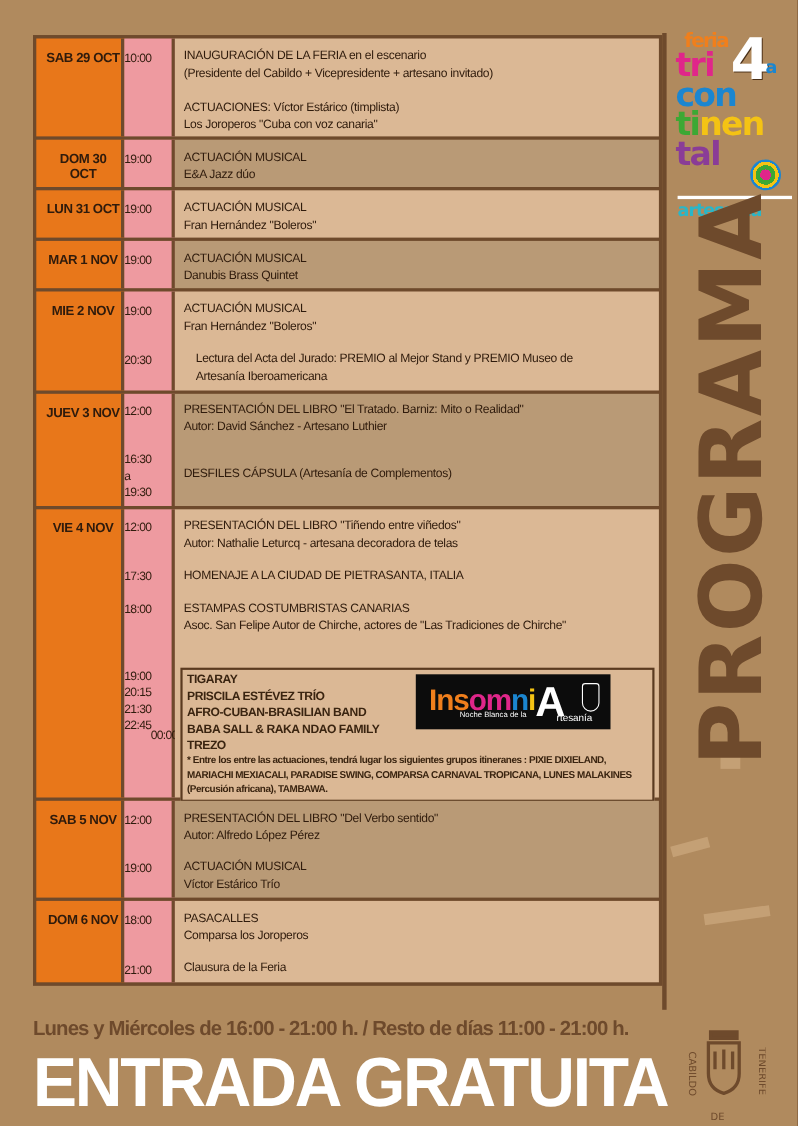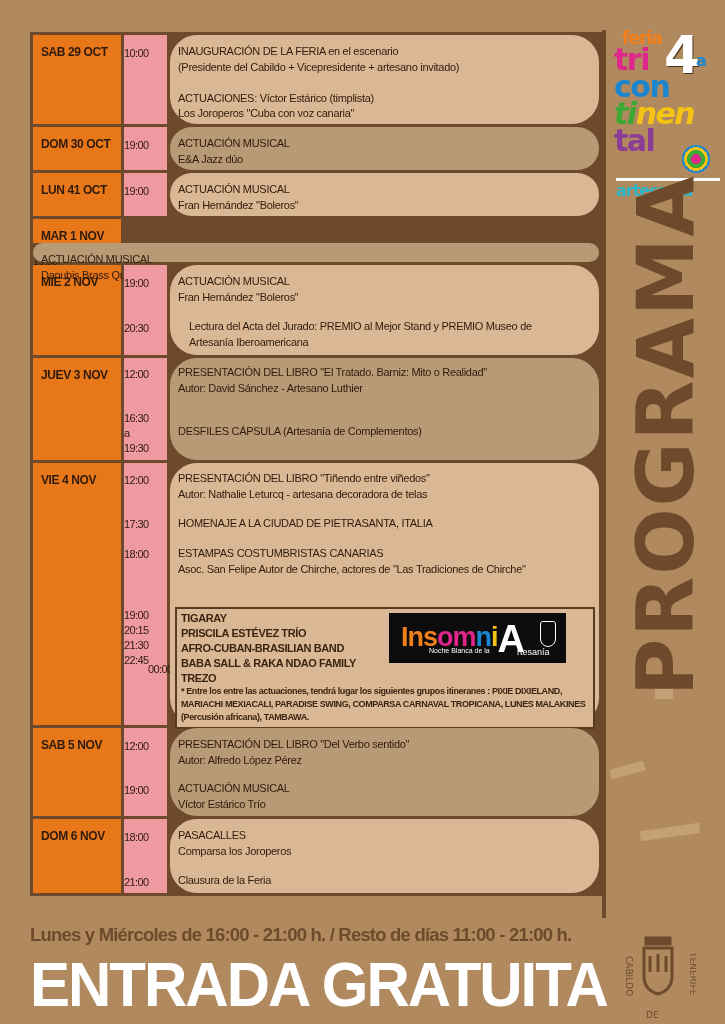--- a/index.html
+++ b/index.html
@@ -21,33 +21,34 @@
     position: absolute; left: 30px; top: 32px; width: 572px;
     border: 3px solid #6e4a2c;
     background: #6e4a2c;
   }
   .day-row {
     display: flex;
     border-bottom: 3px solid #6e4a2c;
   }
   .day-row:last-child { border-bottom: none; }
   .date-cell {
-    width: 91px; background: #e8771a;
+    width: 80px; background: #e8771a;
     padding: 10px 0 0 8px;
     font-size: 12px; font-weight: bold; letter-spacing: -0.4px;
     color: #2f1b0c;
     border-right: 3px solid #6e4a2c;
+    text-align: center;
   }
   .time-cell {
     width: 46px; background: #ee9aa0;
     border-right: 3px solid #6e4a2c;
     position: relative;
   }
   .content-cell {
-    flex: 1; position: relative; border-radius: 27px;
+    flex: 1; position: relative;
   }
   .content-cell.light { background: #dbb895; }
   .content-cell.dark { background: #b99a76; }
   .time-item {
     position: absolute; left: 0; width: 70px; text-align: left;
     font-size: 11px; letter-spacing: -0.6px; line-height: 15px; color: #2f1b0c;
   }
   .event {
     position: absolute; left: 8px; right: 6px;
     font-size: 11px; line-height: 15.5px; letter-spacing: -0.3px; color: #2f1b0c;
@@ -91,21 +92,21 @@
   
   .brand {
     position: absolute; left: 614px; top: 30px; width: 110px;
     font-weight: bold; font-family: "DejaVu Sans", sans-serif;
     line-height: 0.9;
   }
   .brand .ln { display: block; letter-spacing: -1.5px; }
   .b-feria { color: #f07f1c; font-size: 18px; margin-left: 8px; }
   .b-tri { color: #e0268a; font-size: 30px; }
   .b-con { color: #1b86d0; font-size: 30px; }
-  .b-tinen { color: #3da834; font-size: 30px; font-style: italic; }
+  .b-tinen { color: #3da834; font-size: 30px; }
   .b-nen { color: #f4c314; }
   .b-tal { color: #8a3c97; font-size: 30px; }
   .b-four {
     position: absolute; left: 50px; top: 2px;
     color: #fff; font-size: 52px;
     text-shadow: 1px 1px 0 #4a3018;
   }
   .b-a { position: absolute; left: 82px; top: 24px; color: #1b86d0; font-size: 16px; }
   .b-flower {
     position: absolute; left: 68px; top: 115px; width: 28px; height: 28px;
@@ -170,32 +171,32 @@
         <div class="time-item" style="top: 11px;">19:00</div>
       </div>
       <div class="content-cell dark">
         <div class="event" style="top: 9px;">
           <span class="t">ACTUACIÓN MUSICAL</span>
           <span class="t">E&amp;A Jazz dúo</span>
         </div>
       </div>
     </div>
     <div class="day-row" style="height: 46px;">
-      <div class="date-cell">LUN 41 OCT</div>
+      <div class="date-cell">LUN 31 OCT</div>
       <div class="time-cell">
         <div class="time-item" style="top: 11px;">19:00</div>
       </div>
       <div class="content-cell light">
         <div class="event" style="top: 9px;">
           <span class="t">ACTUACIÓN MUSICAL</span>
           <span class="t">Fran Hernández "Boleros"</span>
         </div>
       </div>
     </div>
-    <div class="day-row" style="height: 46px; flex-direction: column;">
+    <div class="day-row" style="height: 46px;">
       <div class="date-cell">MAR 1 NOV</div>
       <div class="time-cell">
         <div class="time-item" style="top: 11px;">19:00</div>
       </div>
       <div class="content-cell dark">
         <div class="event" style="top: 9px;">
           <span class="t">ACTUACIÓN MUSICAL</span>
           <span class="t">Danubis Brass Quintet</span>
         </div>
       </div>

